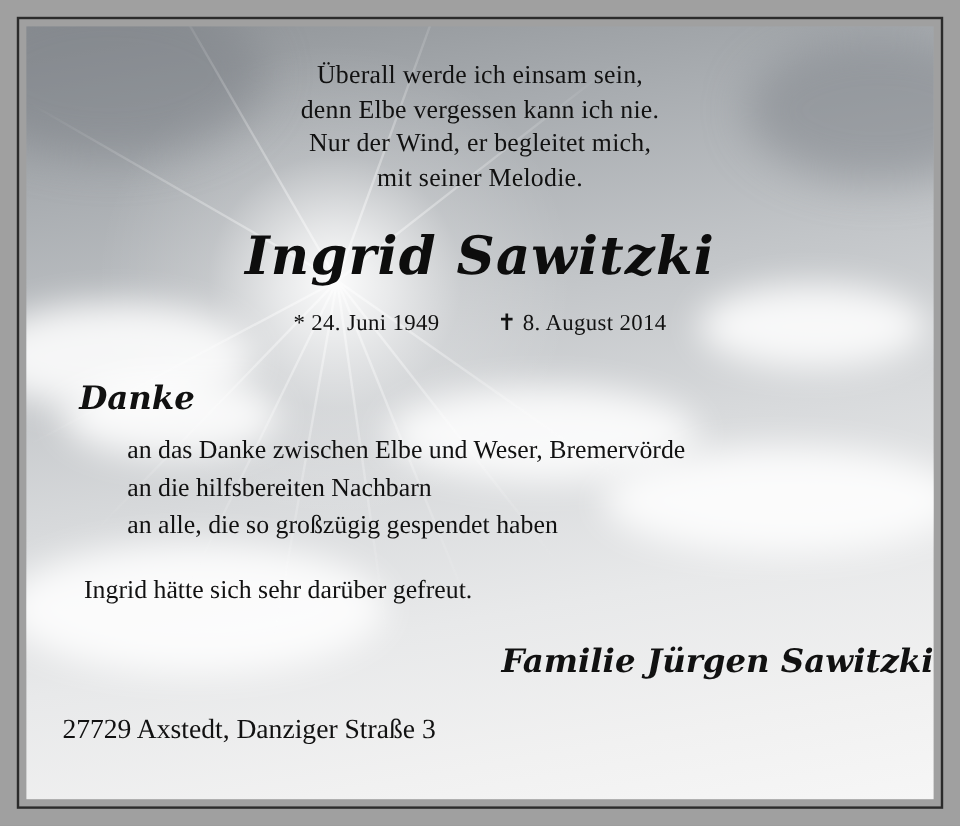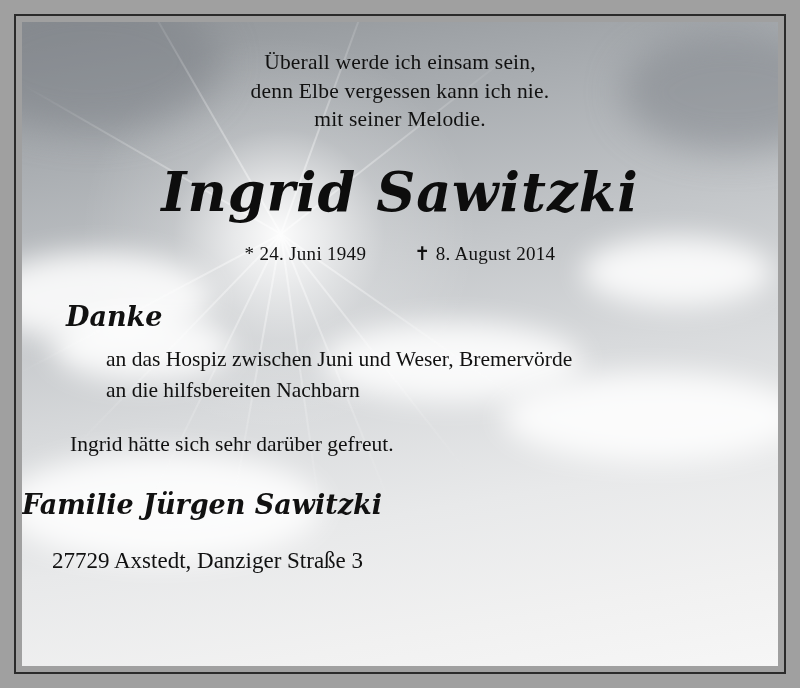--- a/index.html
+++ b/index.html
@@ -90,21 +90,21 @@
     letter-spacing: .2px;
   }
   .verse div { white-space: nowrap; }
 
   .name {
     text-align: center;
     margin-top: 26px;
     font-family: "DejaVu Serif", "Liberation Serif", serif;
     font-style: italic;
     font-weight: 700;
-    font-size: 54px;
+    font-size: 44px;
     letter-spacing: 1px;
     color: #0d0d0d;
   }
 
   .dates {
     text-align: center;
     margin-top: 18px;
     font-size: 19px;
     letter-spacing: .3px;
   }
@@ -123,21 +123,21 @@
     font-size: 21.5px;
     line-height: 1.44;
   }
 
   .closing {
     margin: 26px 0 0 48px;
     font-size: 21.5px;
   }
 
   .family {
-    text-align: left;
+    text-align: right;
     margin-top: 32px;
     font-size: 27px;
     font-weight: bold;
     font-style: italic;
     font-family: "DejaVu Serif", "Liberation Serif", serif;
   }
 
   .address {
     margin: 28px 0 0 30px;
     font-size: 23px;
@@ -173,36 +173,38 @@
       <div class="ray" style="transform: rotate(150deg);"></div>
       <div class="ray" style="transform: rotate(200deg);"></div>
       <div class="ray" style="transform: rotate(232deg);"></div>
     </div>
 
     <div class="content">
 
       <div class="verse">
         <div>Überall werde ich einsam sein,</div>
         <div>denn Elbe vergessen kann ich nie.</div>
+        <div>Nur der Wind, er begleitet mich,</div>
         <div>mit seiner Melodie.</div>
       </div>
 
       <div class="name">Ingrid Sawitzki</div>
 
       <div class="dates">
         <span>* 24. Juni 1949</span>
         <span class="sep"></span>
         <span>✝ 8. August 2014</span>
       </div>
 
       <div class="danke">Danke</div>
 
       <div class="thanks-list">
-        <div>an das Hospiz zwischen Juni und Weser, Bremervörde</div>
+        <div>an das Danke zwischen Elbe und Weser, Bremervörde</div>
         <div>an die hilfsbereiten Nachbarn</div>
+        <div>an alle, die so großzügig gespendet haben</div>
       </div>
 
       <div class="closing">Ingrid hätte sich sehr darüber gefreut.</div>
 
       <div class="family">Familie Jürgen Sawitzki</div>
 
       <div class="address">27729 Axstedt, Danziger Straße 3</div>
 
     </div>
   </div>

